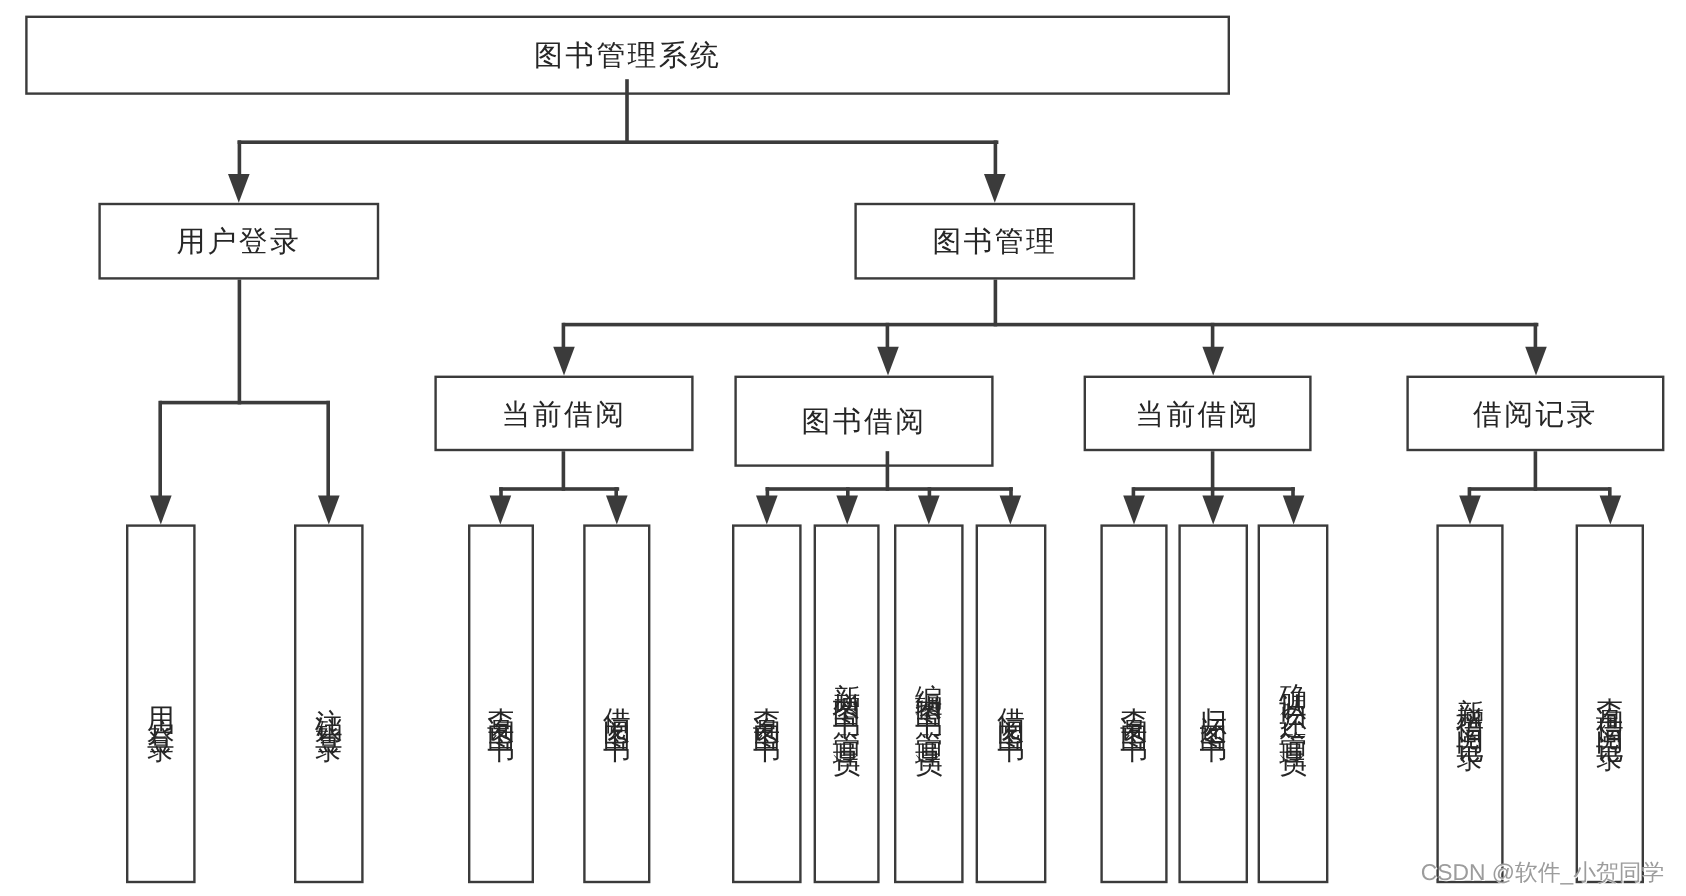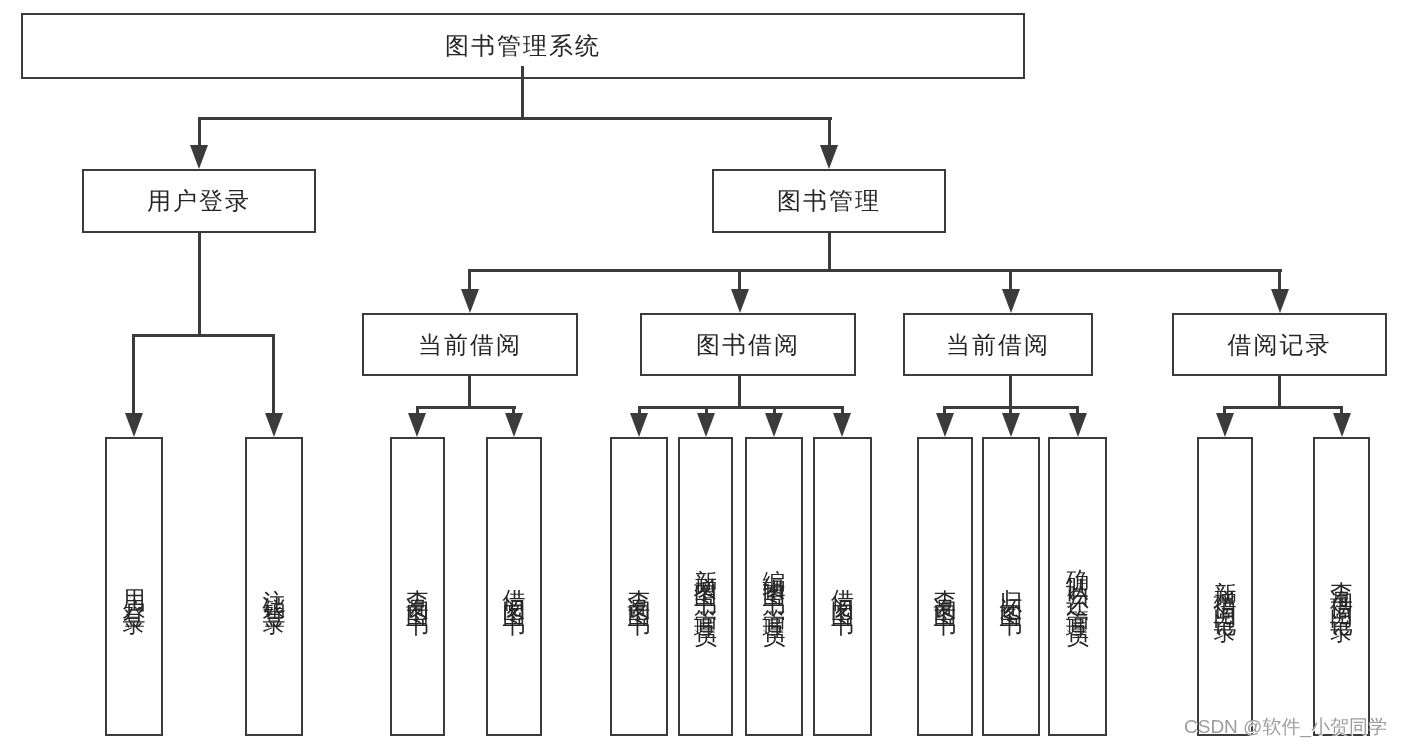--- a/index.html
+++ b/index.html
@@ -41,21 +41,21 @@
   <div class="box hbox" style="left:82px;top:169px;width:234px;height:64px">
     <span>用户登录</span>
   </div>
   <div class="box hbox" style="left:712px;top:169px;width:234px;height:64px">
     <span>图书管理</span>
   </div>
 
   <div class="box hbox" style="left:362px;top:313px;width:216px;height:63px">
     <span>当前借阅</span>
   </div>
-  <div class="box hbox" style="left:640px;top:313px;width:216px;height:63px">
+  <div class="box hbox" style="left:612px;top:313px;width:216px;height:76px">
     <span>图书借阅</span>
   </div>
   <div class="box hbox" style="left:903px;top:313px;width:190px;height:63px">
     <span>当前借阅</span>
   </div>
   <div class="box hbox" style="left:1172px;top:313px;width:215px;height:63px">
     <span>借阅记录</span>
   </div>
 
   <div class="box vbox" style="left:105px;top:437px;width:58px;height:299px">

